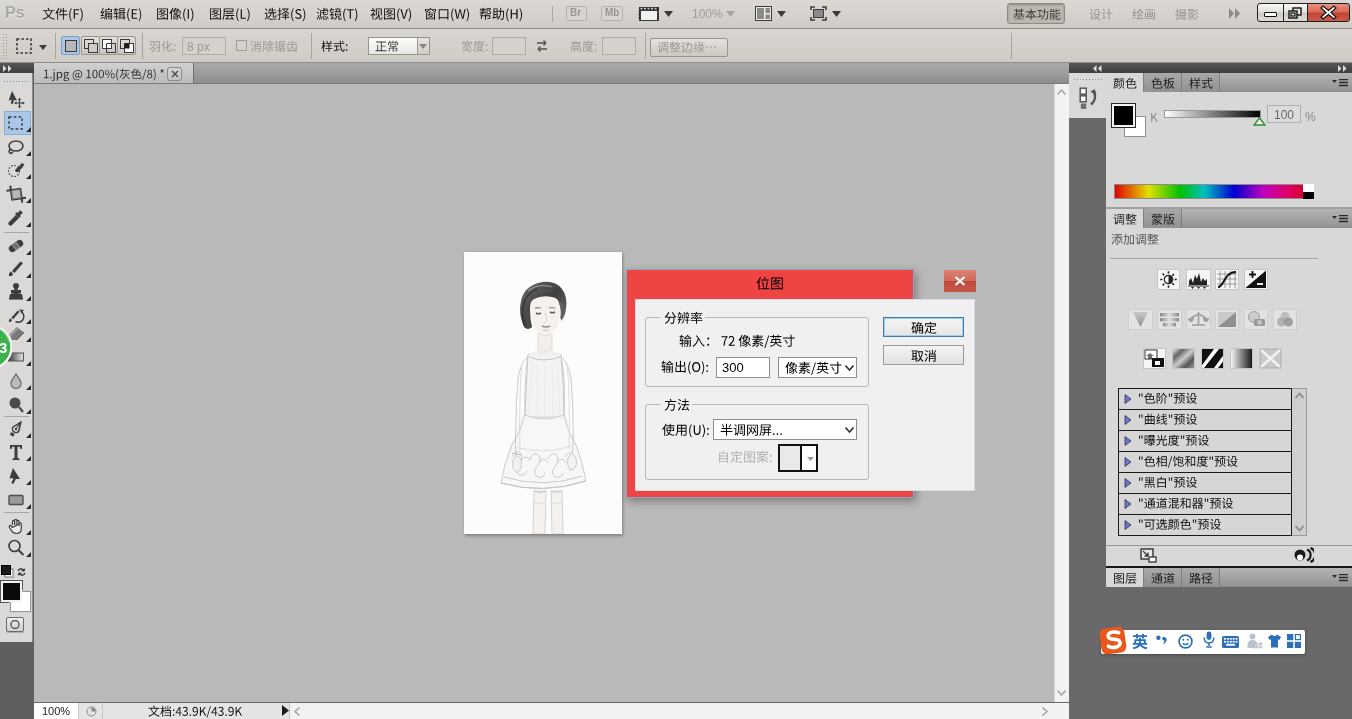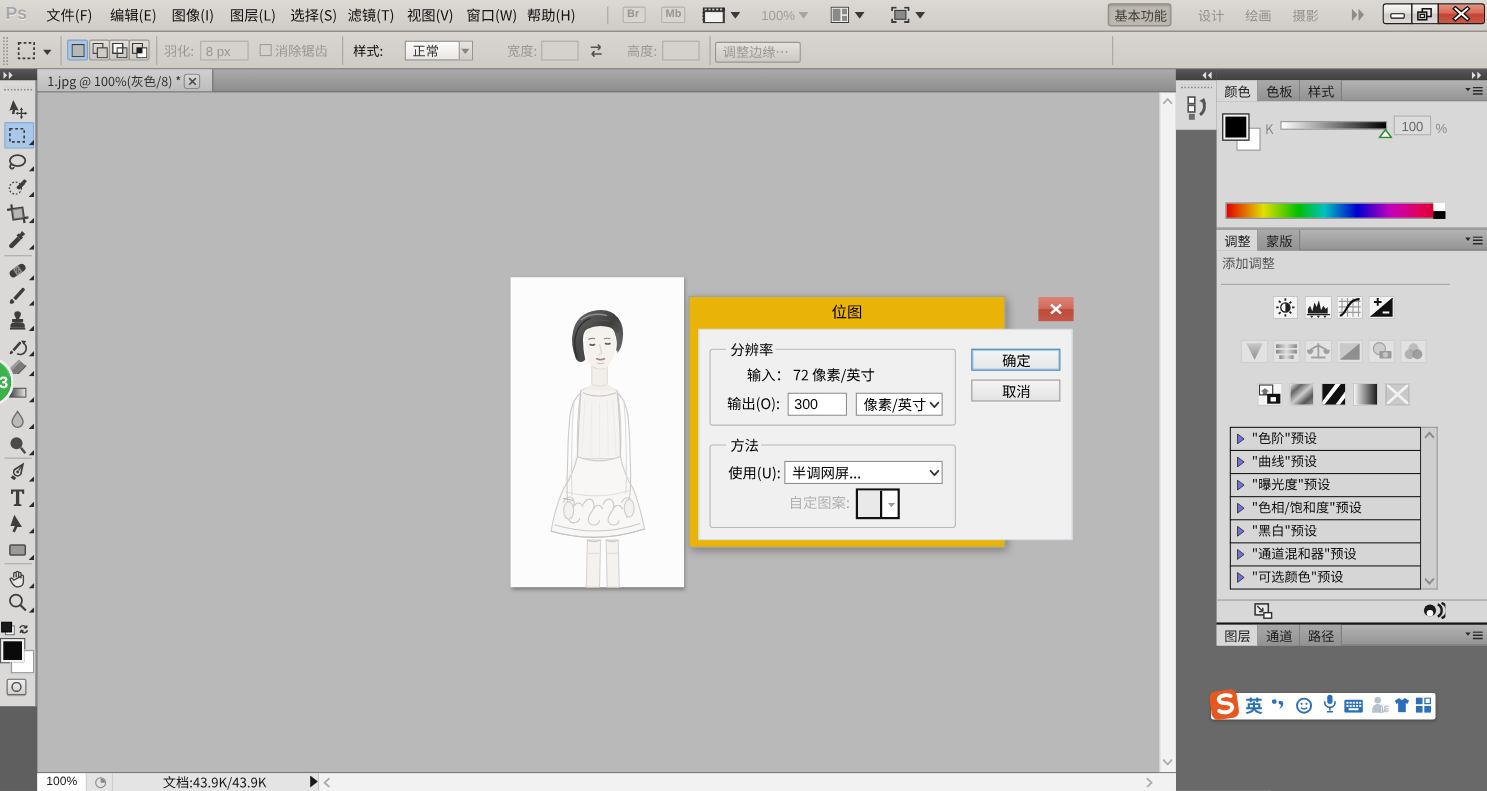--- a/index.html
+++ b/index.html
@@ -496,21 +496,21 @@
 <path d="M66 58q-1 10 2 18l-4 1q-4-10-2-19z" fill="#4a4a4a"></path>
 <path d="M95 52q3 8 1 16l3-2q2-9-1-15z" fill="#606060"></path>
 
 <path d="M71 57.5q3-1.5 6-.5M85 57q3-1 6 0" stroke="#8a8683" stroke-width="1.1" fill="none"></path>
 <path d="M72 62q2.5 1.5 5 0M86 61q2.5 1.5 5 0" stroke="#5f5b58" stroke-width="1.5" fill="none"></path>
 <path d="M81 62l2 8-3 2" stroke="#d8d2cc" fill="none"></path>
 <path d="M78 75q4 2 8 0" stroke="#a08a84" stroke-width="1.5" fill="none"></path>
 <path d="M79 79q3 1 6 0" stroke="#cdbfb9" fill="none"></path>
 <path d="M74 82q6 4 12 2" stroke="#e2dcd6" fill="none"></path>
 </svg>
-    <div style="position:absolute;left:626px;top:269px;width:288px;height:229px;background:#eab308;border:1px solid #90a4bb;box-shadow:2px 3px 8px rgba(0,0,0,0.35)">
+    <div style="position:absolute;left:626px;top:269px;width:288px;height:229px;background:#ef4444;border:1px solid #90a4bb;box-shadow:2px 3px 8px rgba(0,0,0,0.35)">
       <div style="position:absolute;left:0;top:5px;width:100%;text-align:center"><div style="display:inline-block"><svg width="28" height="18" viewBox="0 -13.719999999999999 28 18" style="display:block;overflow:visible">
             <path d="M5.2 -9.2V-8.2H12.8V-9.2ZM6.1 -7.1C6.5 -5.2 6.9 -2.6 7.0 -1.1L8.1 -1.4C7.9 -2.9 7.5 -5.4 7.0 -7.4ZM8.0 -11.6C8.2 -10.9 8.5 -10.0 8.6 -9.4L9.7 -9.7C9.5 -10.3 9.2 -11.2 9.0 -11.9ZM4.6 -0.5V0.5H13.4V-0.5H10.5C11.0 -2.4 11.6 -5.1 11.9 -7.3L10.8 -7.4C10.6 -5.3 10.0 -2.4 9.5 -0.5ZM4.0 -11.7C3.2 -9.6 1.9 -7.5 0.5 -6.1C0.7 -5.9 1.0 -5.3 1.1 -5.1C1.6 -5.6 2.1 -6.1 2.5 -6.8V1.1H3.6V-8.4C4.1 -9.4 4.6 -10.4 5.0 -11.4Z M19.2 -3.9C20.4 -3.7 21.8 -3.2 22.6 -2.8L23.0 -3.5C22.2 -3.9 20.8 -4.3 19.7 -4.5ZM17.9 -2.1C19.8 -1.9 22.2 -1.3 23.5 -0.9L24.0 -1.6C22.7 -2.1 20.2 -2.6 18.3 -2.8ZM15.2 -11.1V1.1H16.2V0.5H25.8V1.1H26.8V-11.1ZM16.2 -0.4V-10.2H25.8V-0.4ZM19.8 -9.9C19.1 -8.8 17.9 -7.7 16.7 -7.0C16.9 -6.8 17.3 -6.5 17.4 -6.3C17.9 -6.6 18.3 -6.9 18.7 -7.3C19.1 -6.9 19.7 -6.5 20.2 -6.1C19.0 -5.5 17.7 -5.1 16.4 -4.8C16.6 -4.6 16.8 -4.2 16.9 -4.0C18.3 -4.3 19.8 -4.8 21.1 -5.5C22.3 -4.9 23.6 -4.4 24.9 -4.1C25.1 -4.4 25.3 -4.8 25.5 -4.9C24.3 -5.2 23.1 -5.5 22.0 -6.0C23.0 -6.7 23.9 -7.5 24.5 -8.5L23.9 -8.8L23.7 -8.8H20.1C20.3 -9.1 20.5 -9.3 20.7 -9.6ZM19.3 -7.9 19.4 -8.0H23.0C22.5 -7.4 21.8 -6.9 21.1 -6.5C20.4 -6.9 19.8 -7.4 19.3 -7.9Z" fill="#000"></path>
           </svg></div></div>
       <div style="position:absolute;left:317px;top:0px;width:32px;height:22px;background:linear-gradient(#dc8172 0%,#d06a5a 48%,#bf4a3a 52%,#c4584a 100%);"></div>
       <svg class="ab" style="left:327px;top:6px" width="12" height="10">
         <path d="M1.5 1l9 8M10.5 1l-9 8" stroke="#fff" stroke-width="2.2"></path>
       </svg>
       <div style="position:absolute;left:8px;top:29px;width:340px;height:192px;background:#f0f0f0;border:1px solid #d5dde6;"></div>
       <div style="position:absolute;left:18px;top:47px;width:224px;height:70px;border:1px solid #b8b8b8;border-radius:3px;"></div>
       <div style="position:absolute;left:33px;top:40px;width:45px;height:14px;background:#f0f0f0;"></div>

